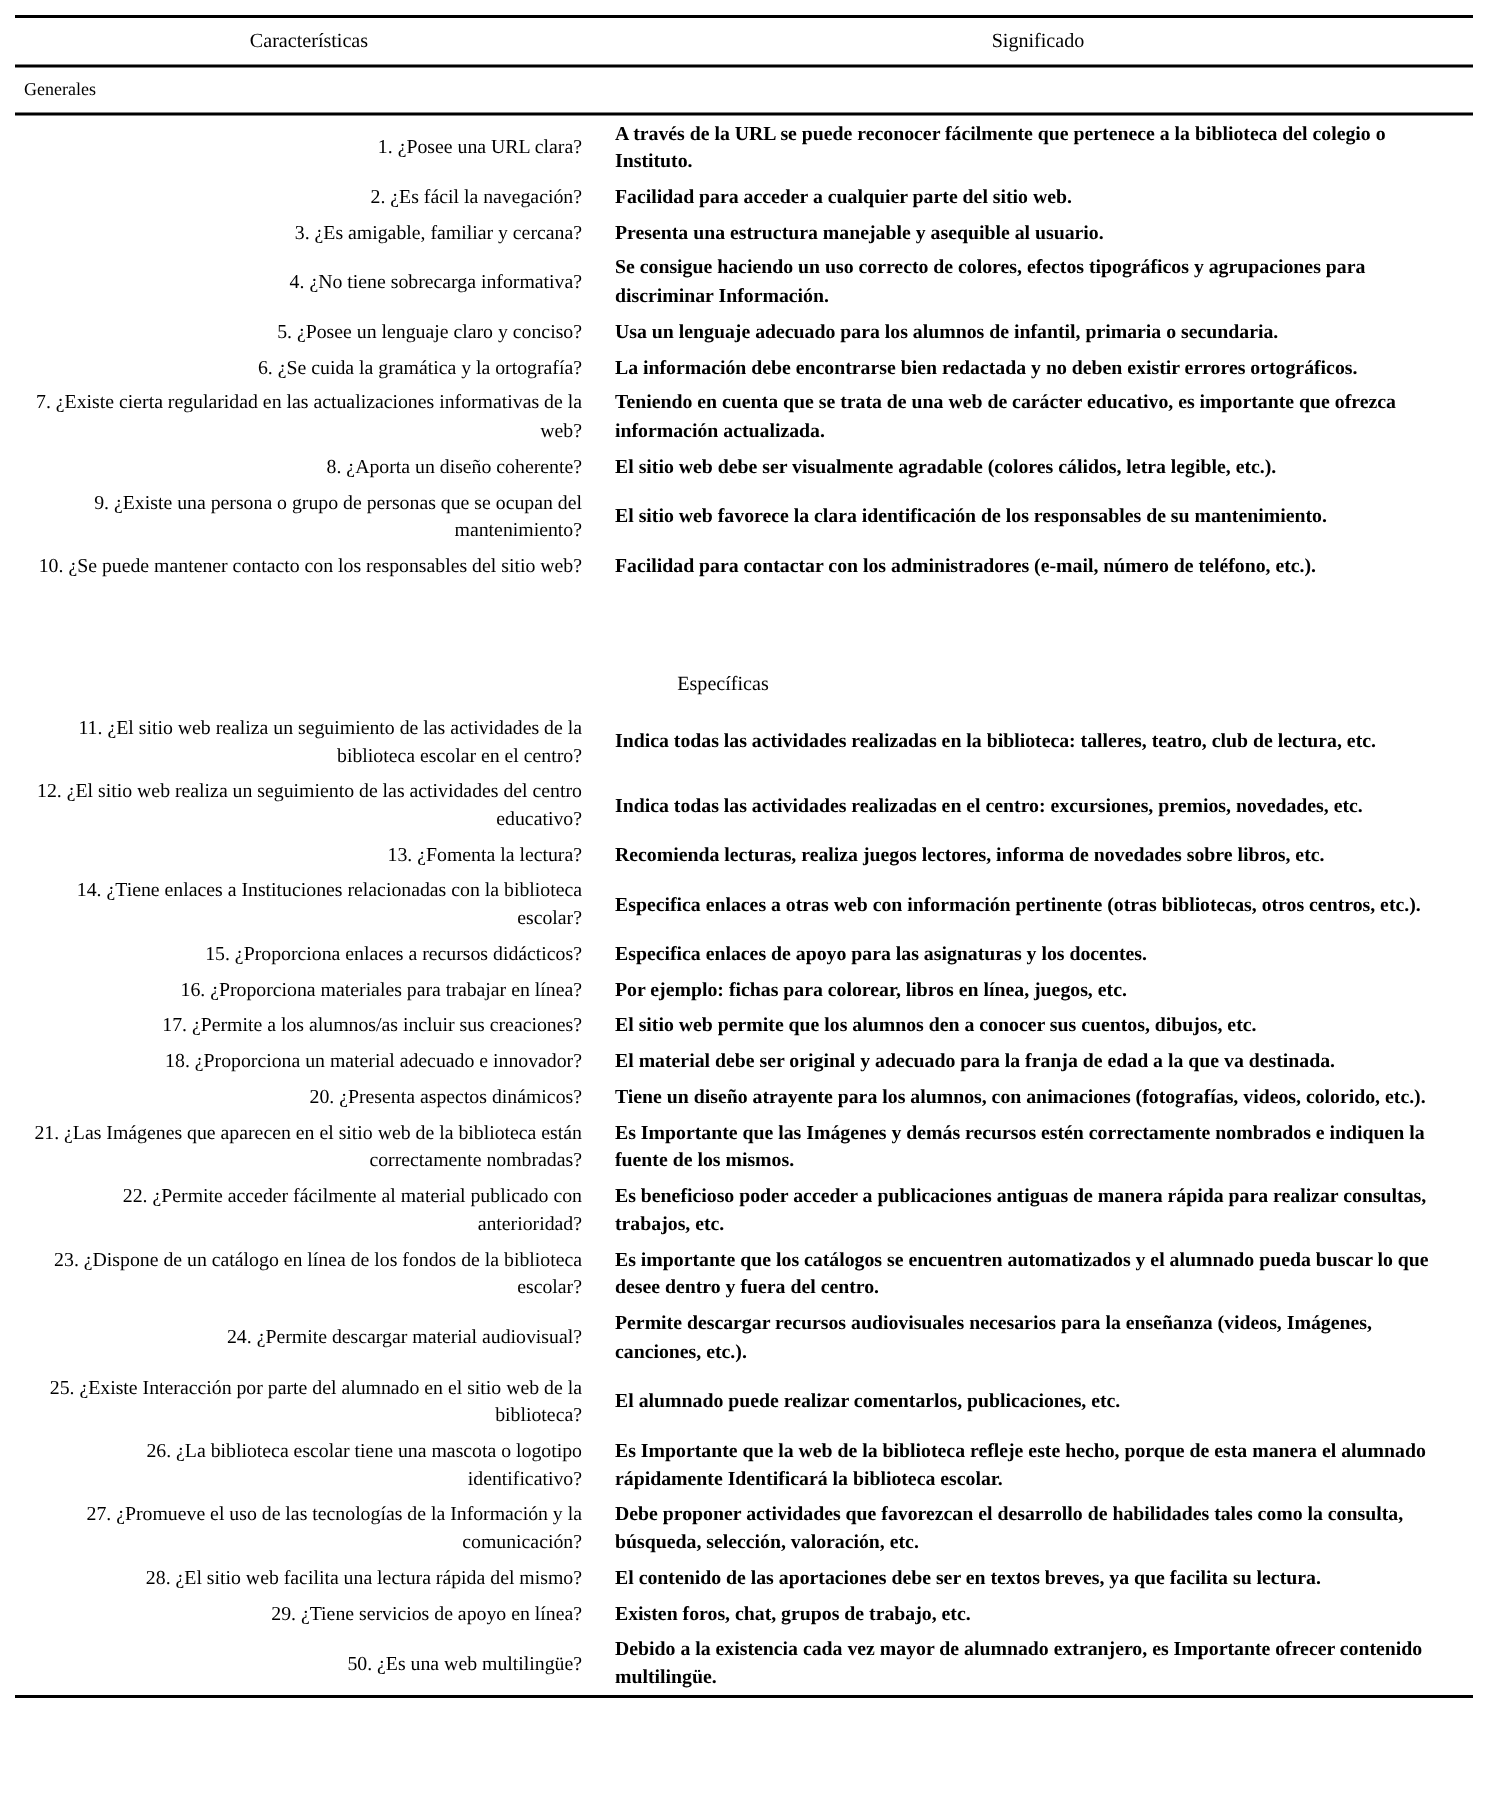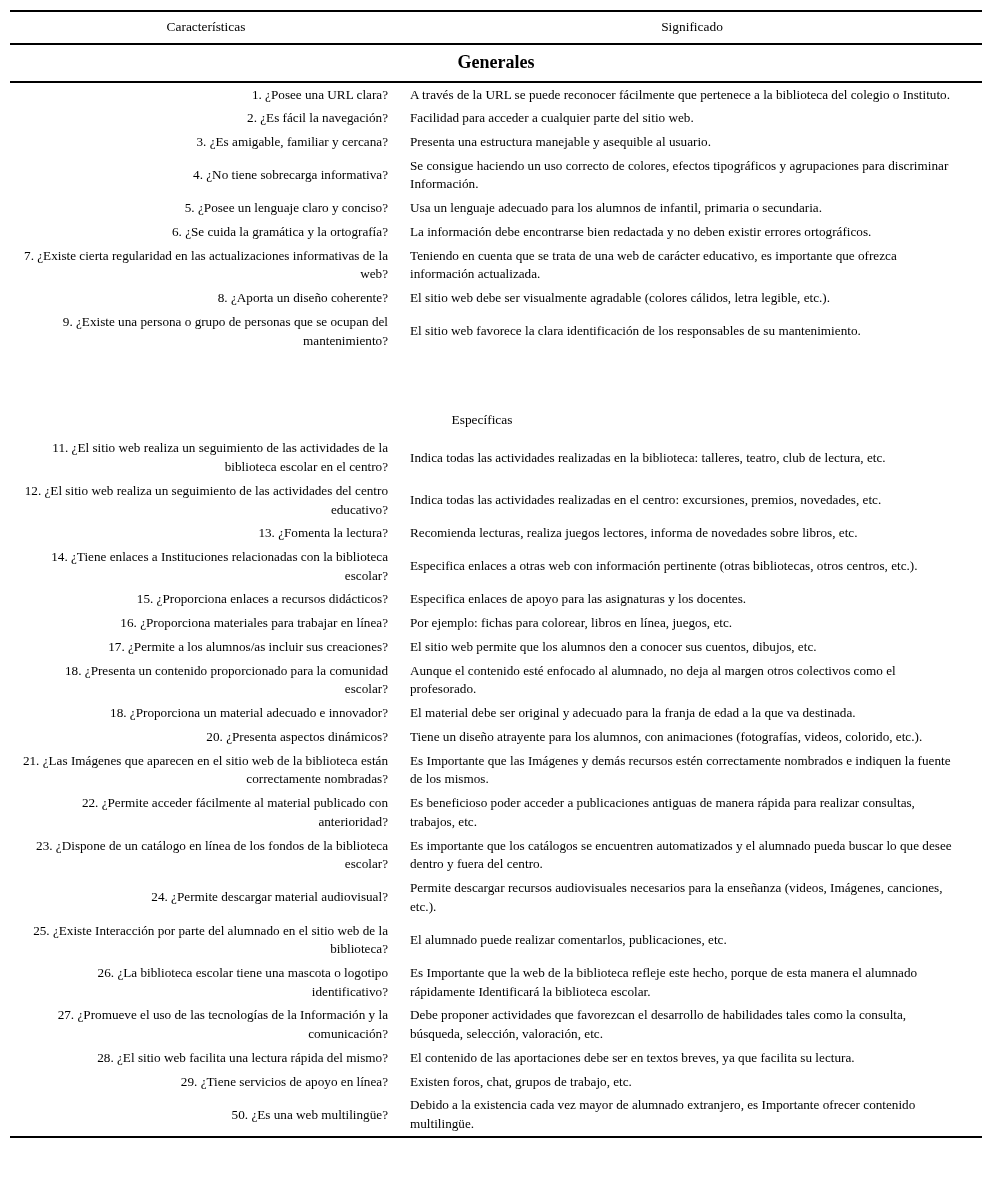--- a/index.html
+++ b/index.html
@@ -40,39 +40,39 @@
   .col-meaning { width: 580px; }
 
   thead th {
     font-weight: normal;
     text-align: center;
     padding: 7px 6px 8px 6px;
     font-size: 13.4px;
     vertical-align: middle;
   }
   .group-row td {
-    text-align: center;
     padding: 7px 6px 8px 6px;
-    font-size: 18px;
-    font-weight: bold;
+    font-size: 12px;
+    font-weight: normal;
   }
   tbody td {
     vertical-align: middle;
     padding: 2.5px 6px 2.5px 0;
     line-height: 1.42;
   }
   tbody td.cell-feature {
     padding-left: 10px;
     padding-right: 14px;
     text-align: right;
   }
   tbody td.cell-meaning {
     padding-left: 8px;
     padding-right: 26px;
     text-align: left;
+    font-weight: bold;
   }
   tr.subhead-row td {
     padding: 9px 0 8px 0;
     vertical-align: middle;
   }
   .subhead-label {
     display: block;
     text-align: center;
     font-size: 13.4px;
     width: 160px;
@@ -131,20 +131,24 @@
           <td class="cell-meaning">Teniendo en cuenta que se trata de una web de carácter educativo, es importante que ofrezca información actualizada.</td>
         </tr>
         <tr>
           <td class="cell-feature">8. ¿Aporta un diseño coherente?</td>
           <td class="cell-meaning">El sitio web debe ser visualmente agradable (colores cálidos, letra legible, etc.).</td>
         </tr>
         <tr>
           <td class="cell-feature">9. ¿Existe una persona o grupo de personas que se ocupan del mantenimiento?</td>
           <td class="cell-meaning">El sitio web favorece la clara identificación de los responsables de su mantenimiento.</td>
         </tr>
+        <tr>
+          <td class="cell-feature">10. ¿Se puede mantener contacto con los responsables del sitio web?</td>
+          <td class="cell-meaning">Facilidad para contactar con los administradores (e-mail, número de teléfono, etc.).</td>
+        </tr>
         <tr class="subhead-row">
           <td></td>
           <td>
             <span class="subhead-label">Específicas</span>
           </td>
         </tr>
         <tr>
           <td class="cell-feature">11. ¿El sitio web realiza un seguimiento de las actividades de la biblioteca escolar en el centro?</td>
           <td class="cell-meaning">Indica todas las actividades realizadas en la biblioteca: talleres, teatro, club de lectura, etc.</td>
         </tr>
@@ -166,24 +170,20 @@
         </tr>
         <tr>
           <td class="cell-feature">16. ¿Proporciona materiales para trabajar en línea?</td>
           <td class="cell-meaning">Por ejemplo: fichas para colorear, libros en línea, juegos, etc.</td>
         </tr>
         <tr>
           <td class="cell-feature">17. ¿Permite a los alumnos/as incluir sus creaciones?</td>
           <td class="cell-meaning">El sitio web permite que los alumnos den a conocer sus cuentos, dibujos, etc.</td>
         </tr>
         <tr>
-          <td class="cell-feature">18. ¿Presenta un contenido proporcionado para la comunidad escolar?</td>
-          <td class="cell-meaning">Aunque el contenido esté enfocado al alumnado, no deja al margen otros colectivos como el profesorado.</td>
-        </tr>
-        <tr>
           <td class="cell-feature">18. ¿Proporciona un material adecuado e innovador?</td>
           <td class="cell-meaning">El material debe ser original y adecuado para la franja de edad a la que va destinada.</td>
         </tr>
         <tr>
           <td class="cell-feature">20. ¿Presenta aspectos dinámicos?</td>
           <td class="cell-meaning">Tiene un diseño atrayente para los alumnos, con animaciones (fotografías, videos, colorido, etc.).</td>
         </tr>
         <tr>
           <td class="cell-feature">21. ¿Las Imágenes que aparecen en el sitio web de la biblioteca están correctamente nombradas?</td>
           <td class="cell-meaning">Es Importante que las Imágenes y demás recursos estén correctamente nombrados e indiquen la fuente de los mismos.</td>

